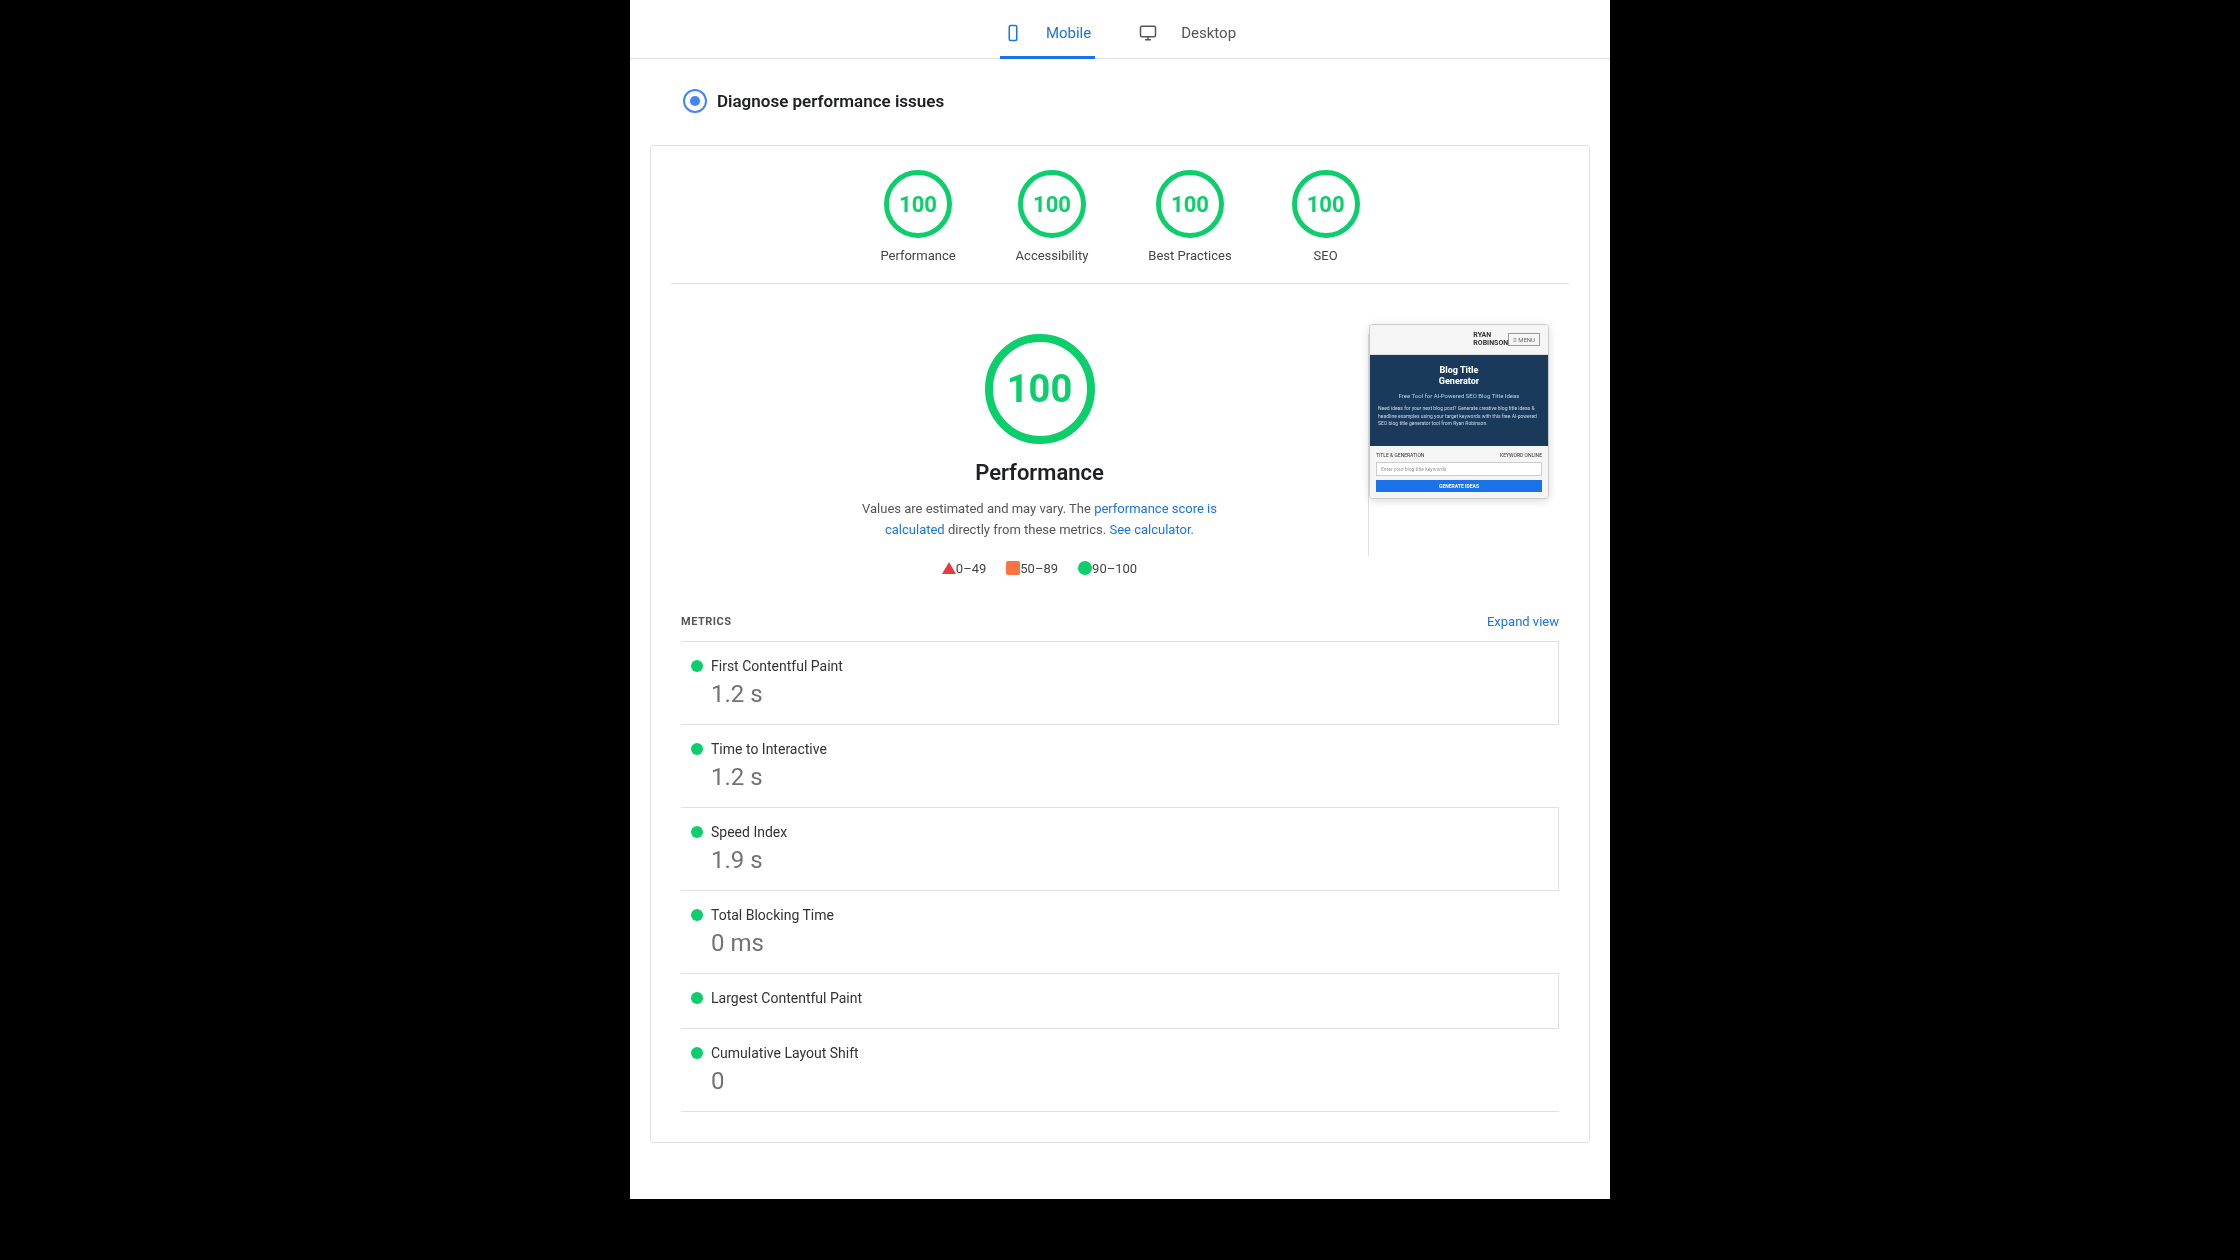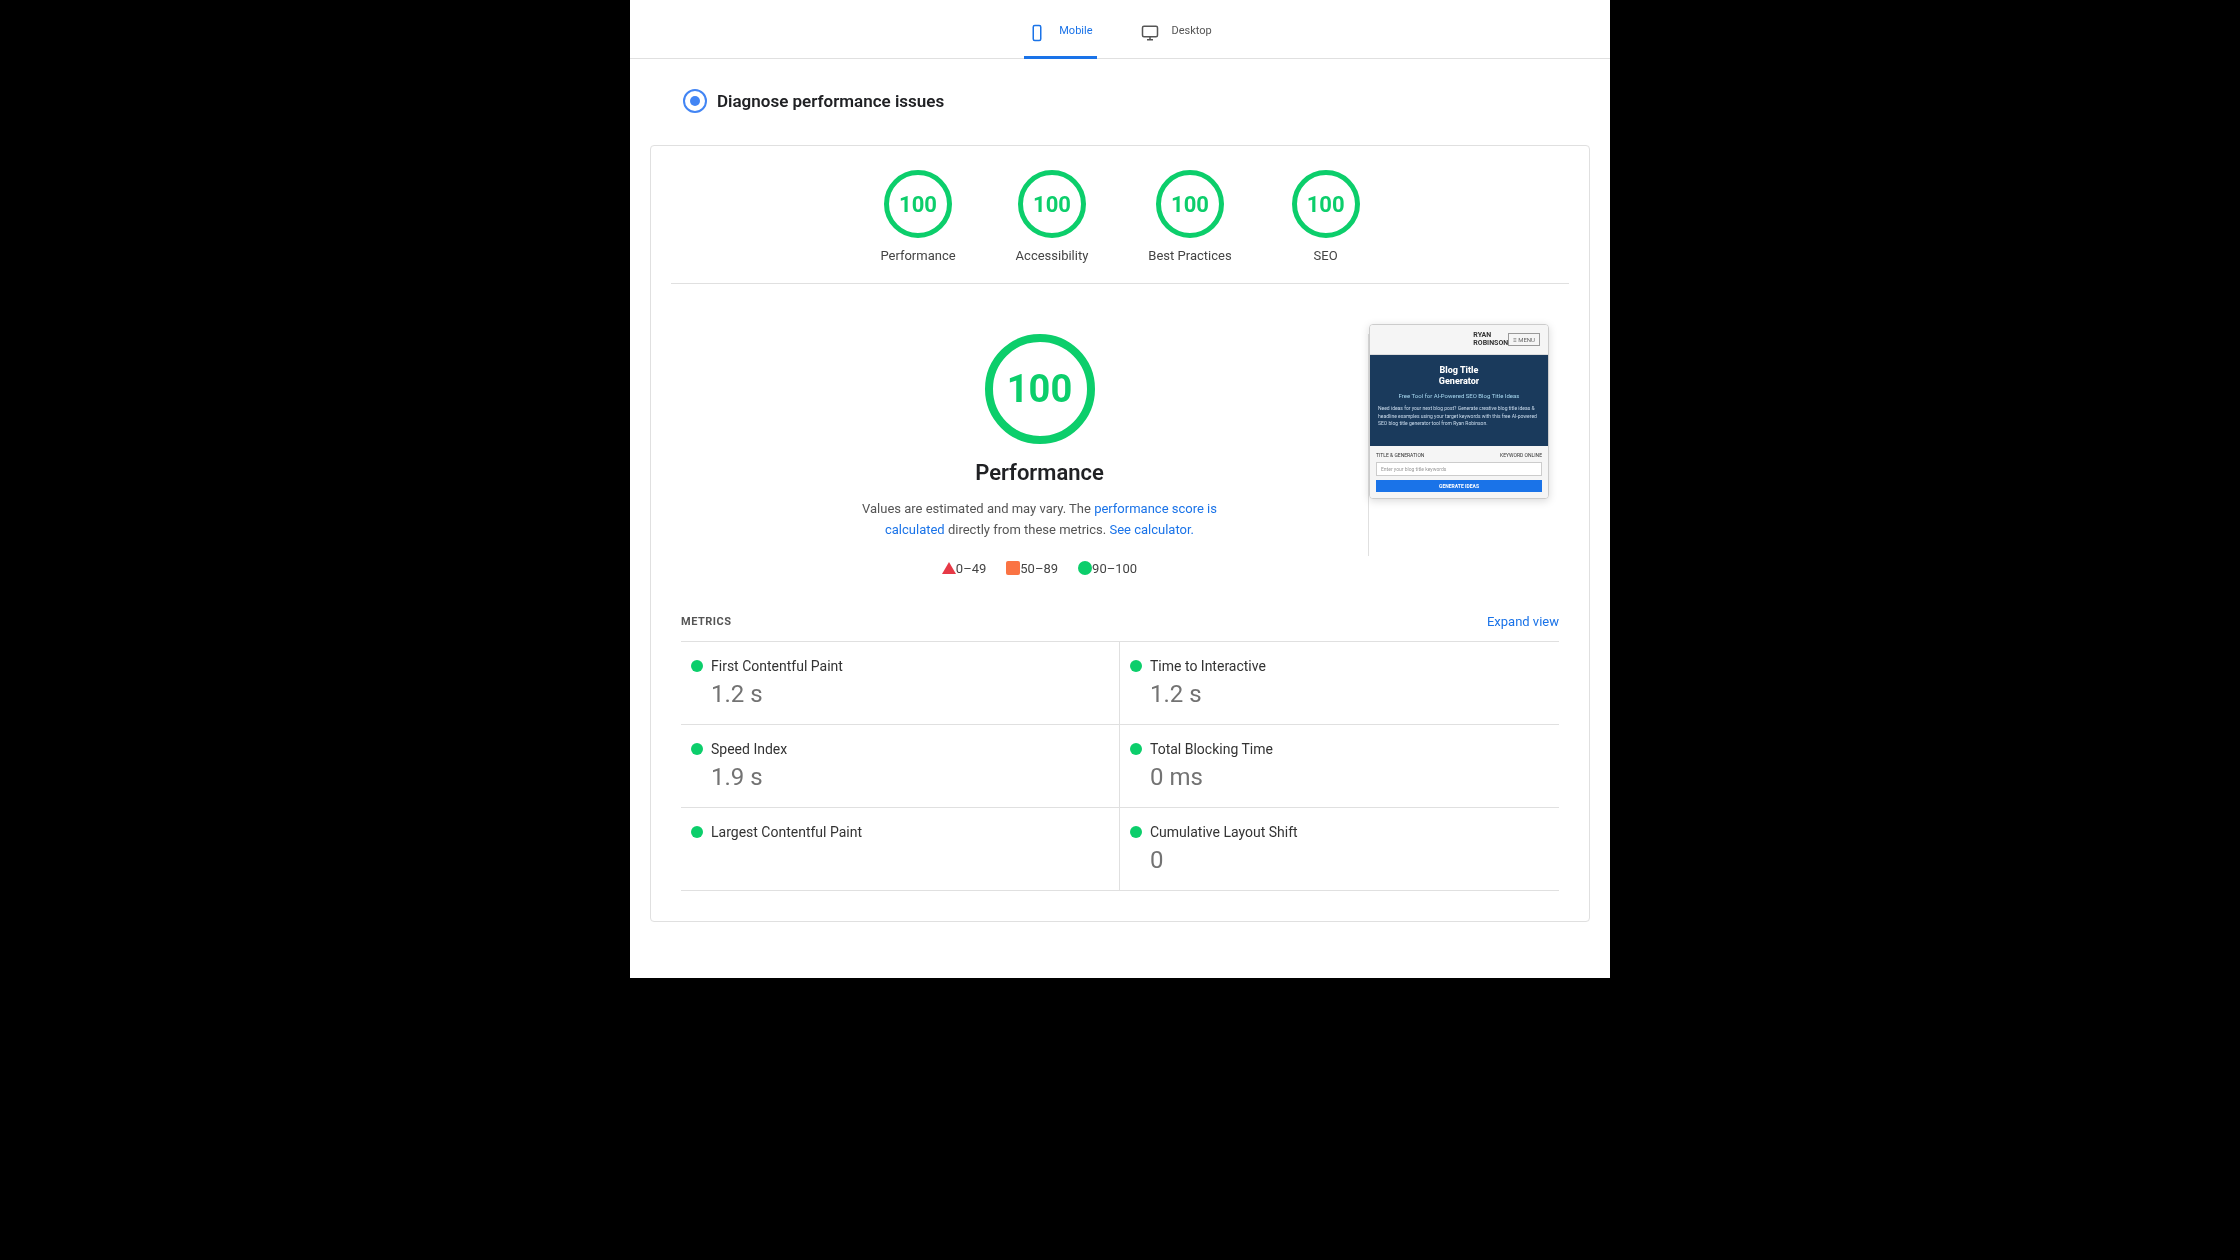--- a/index.html
+++ b/index.html
@@ -21,24 +21,24 @@
     .tab-bar {
       display: flex;
       justify-content: center;
       gap: 40px;
       padding: 16px 0 0 0;
       border-bottom: 1px solid #e0e0e0;
       margin-bottom: 20px;
     }
     .tab-item {
       display: flex;
-      gap: 13px;
+      gap: 24px;
       padding: 8px 4px 14px 4px;
       cursor: pointer;
-      font-size: 11px;
+      font-size: 15px;
       color: #555;
       border-bottom: 3px solid transparent;
       margin-bottom: -1px;
     }
     .tab-item.active {
       color: #1a73e8;
       border-bottom: 3px solid #1a73e8;
     }
     .tab-icon {
       width: 18px;
@@ -300,21 +300,21 @@
       color: #555;
       letter-spacing: 0.5px;
     }
     .expand-view {
       font-size: 13px;
       color: #1a73e8;
       cursor: pointer;
     }
     .metrics-grid {
       display: grid;
-      grid-template-columns: 1fr 1fr;
+      grid-template-columns: 1fr;
       gap: 0;
       border-top: 1px solid #e0e0e0;
     }
     .metric-item {
       padding: 16px 10px 16px 10px;
       border-bottom: 1px solid #e0e0e0;
     }
     .metric-item:nth-child(odd) {
       border-right: 1px solid #e0e0e0;
     }

